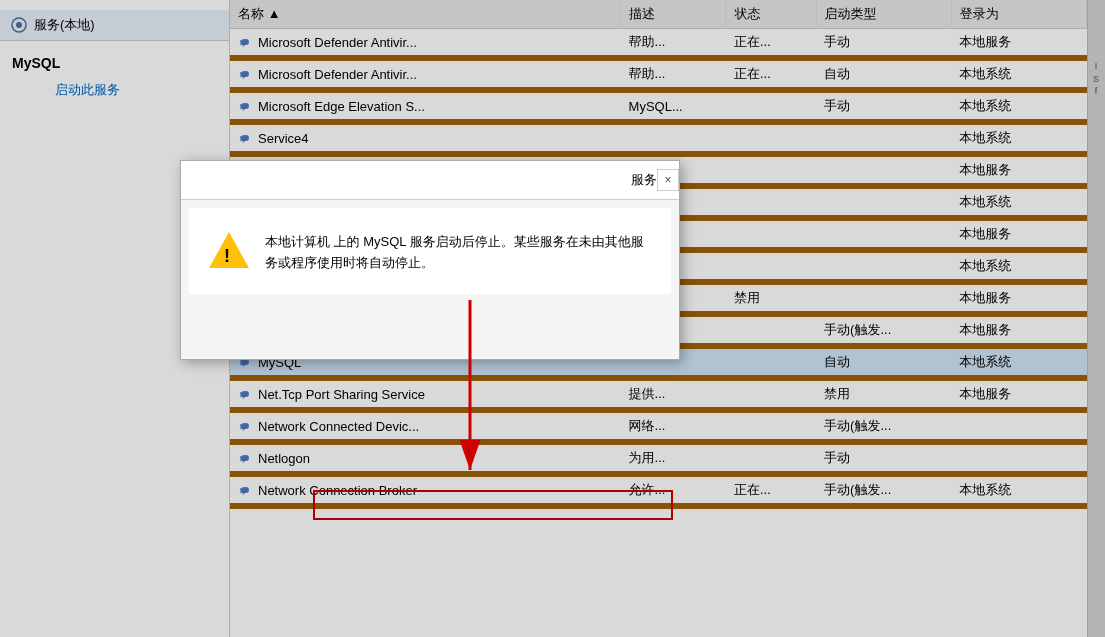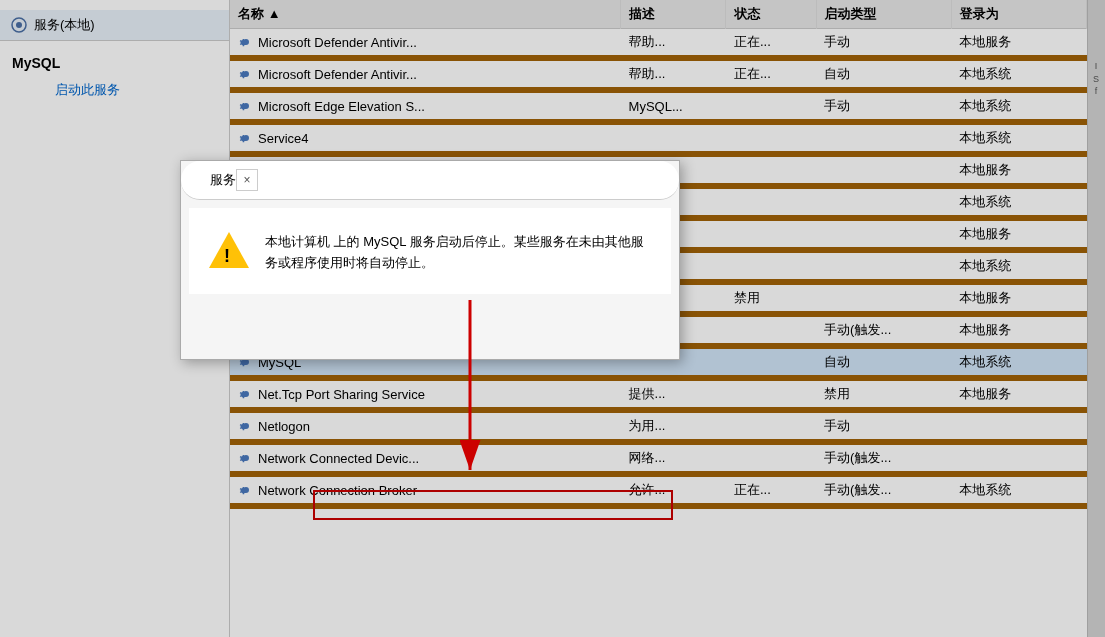--- a/index.html
+++ b/index.html
@@ -84,21 +84,21 @@
     }
 
     .services-table thead tr {
       background: #e8e8e8;
       border-bottom: 1px solid #ccc;
     }
 
     .services-table thead th {
       padding: 5px 8px;
       text-align: left;
-      font-weight: bold;
+      font-weight: normal;
       font-size: 13px;
       color: #000;
       border-right: 1px solid #ddd;
       white-space: nowrap;
     }
 
     .services-table tbody tr {
       border-bottom: 6px solid #a16207;
     }
 
@@ -145,25 +145,24 @@
       width: 500px;
       min-height: 200px;
       position: absolute;
       top: 160px;
       left: 180px;
     }
 
     .dialog-titlebar {
       background: #fff;
       border-bottom: 1px solid #ccc;
-      padding: 8px 29px;
+      padding: 8px 0;
       display: flex;
       align-items: center;
-      justify-content: flex-start;
-      border-radius: 19px;
+      justify-content: flex-end;
     }
 
     .dialog-title {
       font-size: 13px;
       color: #000;
     }
 
     .dialog-close-btn {
       width: 22px;
       height: 22px;
@@ -393,33 +392,33 @@
                   <path d="M8 5a3 3 0 1 0 0 6 3 3 0 0 0 0-6zm-5.3 4.4l-.9.5.7 1.2.9-.5c.4.3.8.5 1.3.6v1h1.5v-1c.5-.1.9-.3 1.3-.6l.9.5.7-1.2-.9-.5c.1-.5.1-1 0-1.5l.9-.5-.7-1.2-.9.5C7 6.3 6.6 6.1 6.1 6V5H4.6v1c-.5.1-.9.3-1.3.6l-.9-.5-.7 1.2.9.5c-.1.5-.1 1 0 1.6z" fill="#4a7abf"></path>
                 </svg></span><span style="vertical-align: middle;">Net.Tcp Port Sharing Service</span></td>
             <td>提供...</td>
             <td></td>
             <td>禁用</td>
             <td>本地服务</td>
           </tr>
           <tr>
             <td><span style="margin-right: 4px; vertical-align: middle;"><svg width="16" height="16" viewBox="0 0 16 16" style="vertical-align:middle">
                   <path d="M8 5a3 3 0 1 0 0 6 3 3 0 0 0 0-6zm-5.3 4.4l-.9.5.7 1.2.9-.5c.4.3.8.5 1.3.6v1h1.5v-1c.5-.1.9-.3 1.3-.6l.9.5.7-1.2-.9-.5c.1-.5.1-1 0-1.5l.9-.5-.7-1.2-.9.5C7 6.3 6.6 6.1 6.1 6V5H4.6v1c-.5.1-.9.3-1.3.6l-.9-.5-.7 1.2.9.5c-.1.5-.1 1 0 1.6z" fill="#4a7abf"></path>
+                </svg></span><span style="vertical-align: middle;">Network Connected Devic...</span></td>
+            <td>网络...</td>
+            <td></td>
+            <td>手动(触发...</td>
+            <td></td>
+          </tr>
+          <tr>
+            <td><span style="margin-right: 4px; vertical-align: middle;"><svg width="16" height="16" viewBox="0 0 16 16" style="vertical-align:middle">
+                  <path d="M8 5a3 3 0 1 0 0 6 3 3 0 0 0 0-6zm-5.3 4.4l-.9.5.7 1.2.9-.5c.4.3.8.5 1.3.6v1h1.5v-1c.5-.1.9-.3 1.3-.6l.9.5.7-1.2-.9-.5c.1-.5.1-1 0-1.5l.9-.5-.7-1.2-.9.5C7 6.3 6.6 6.1 6.1 6V5H4.6v1c-.5.1-.9.3-1.3.6l-.9-.5-.7 1.2.9.5c-.1.5-.1 1 0 1.6z" fill="#4a7abf"></path>
                 </svg></span><span style="vertical-align: middle;">Netlogon</span></td>
             <td>为用...</td>
             <td></td>
             <td>手动</td>
-            <td></td>
-          </tr>
-          <tr>
-            <td><span style="margin-right: 4px; vertical-align: middle;"><svg width="16" height="16" viewBox="0 0 16 16" style="vertical-align:middle">
-                  <path d="M8 5a3 3 0 1 0 0 6 3 3 0 0 0 0-6zm-5.3 4.4l-.9.5.7 1.2.9-.5c.4.3.8.5 1.3.6v1h1.5v-1c.5-.1.9-.3 1.3-.6l.9.5.7-1.2-.9-.5c.1-.5.1-1 0-1.5l.9-.5-.7-1.2-.9.5C7 6.3 6.6 6.1 6.1 6V5H4.6v1c-.5.1-.9.3-1.3.6l-.9-.5-.7 1.2.9.5c-.1.5-.1 1 0 1.6z" fill="#4a7abf"></path>
-                </svg></span><span style="vertical-align: middle;">Network Connected Devic...</span></td>
-            <td>网络...</td>
-            <td></td>
-            <td>手动(触发...</td>
             <td></td>
           </tr>
           <tr>
             <td><span style="margin-right: 4px; vertical-align: middle;"><svg width="16" height="16" viewBox="0 0 16 16" style="vertical-align:middle">
                   <path d="M8 5a3 3 0 1 0 0 6 3 3 0 0 0 0-6zm-5.3 4.4l-.9.5.7 1.2.9-.5c.4.3.8.5 1.3.6v1h1.5v-1c.5-.1.9-.3 1.3-.6l.9.5.7-1.2-.9-.5c.1-.5.1-1 0-1.5l.9-.5-.7-1.2-.9.5C7 6.3 6.6 6.1 6.1 6V5H4.6v1c-.5.1-.9.3-1.3.6l-.9-.5-.7 1.2.9.5c-.1.5-.1 1 0 1.6z" fill="#4a7abf"></path>
                 </svg></span><span style="vertical-align: middle;">Network Connection Broker</span></td>
             <td>允许...</td>
             <td>正在...</td>
             <td>手动(触发...</td>
             <td>本地系统</td>

